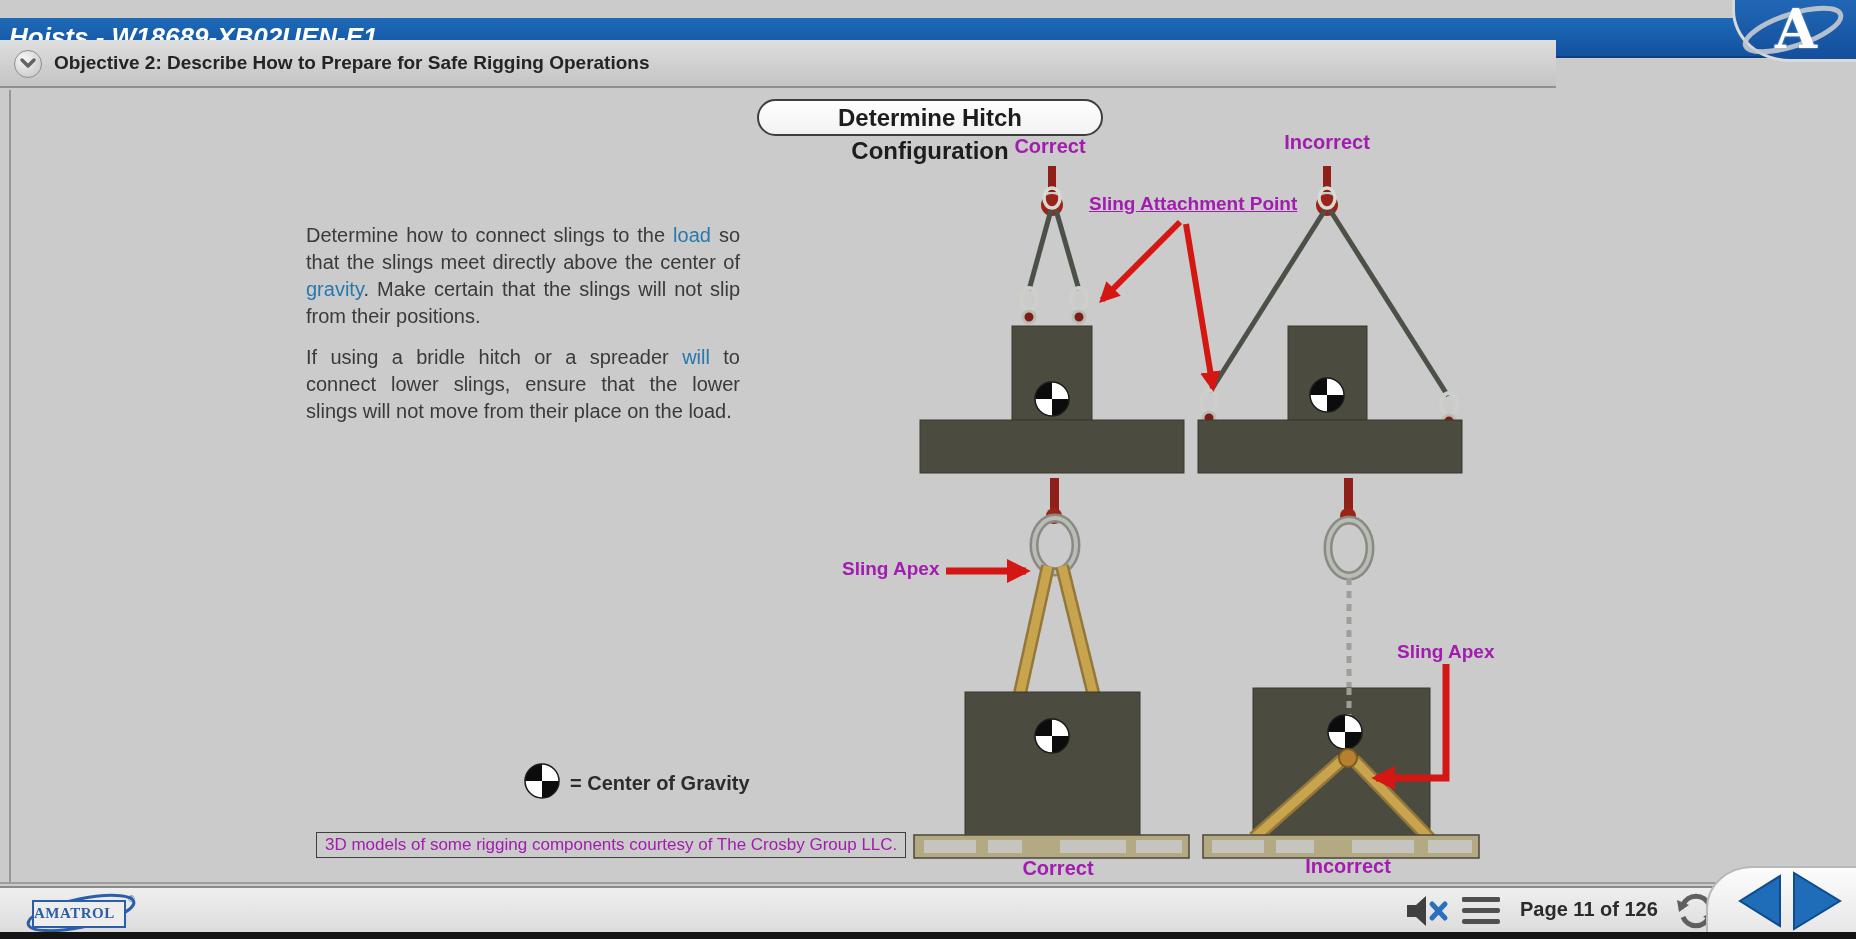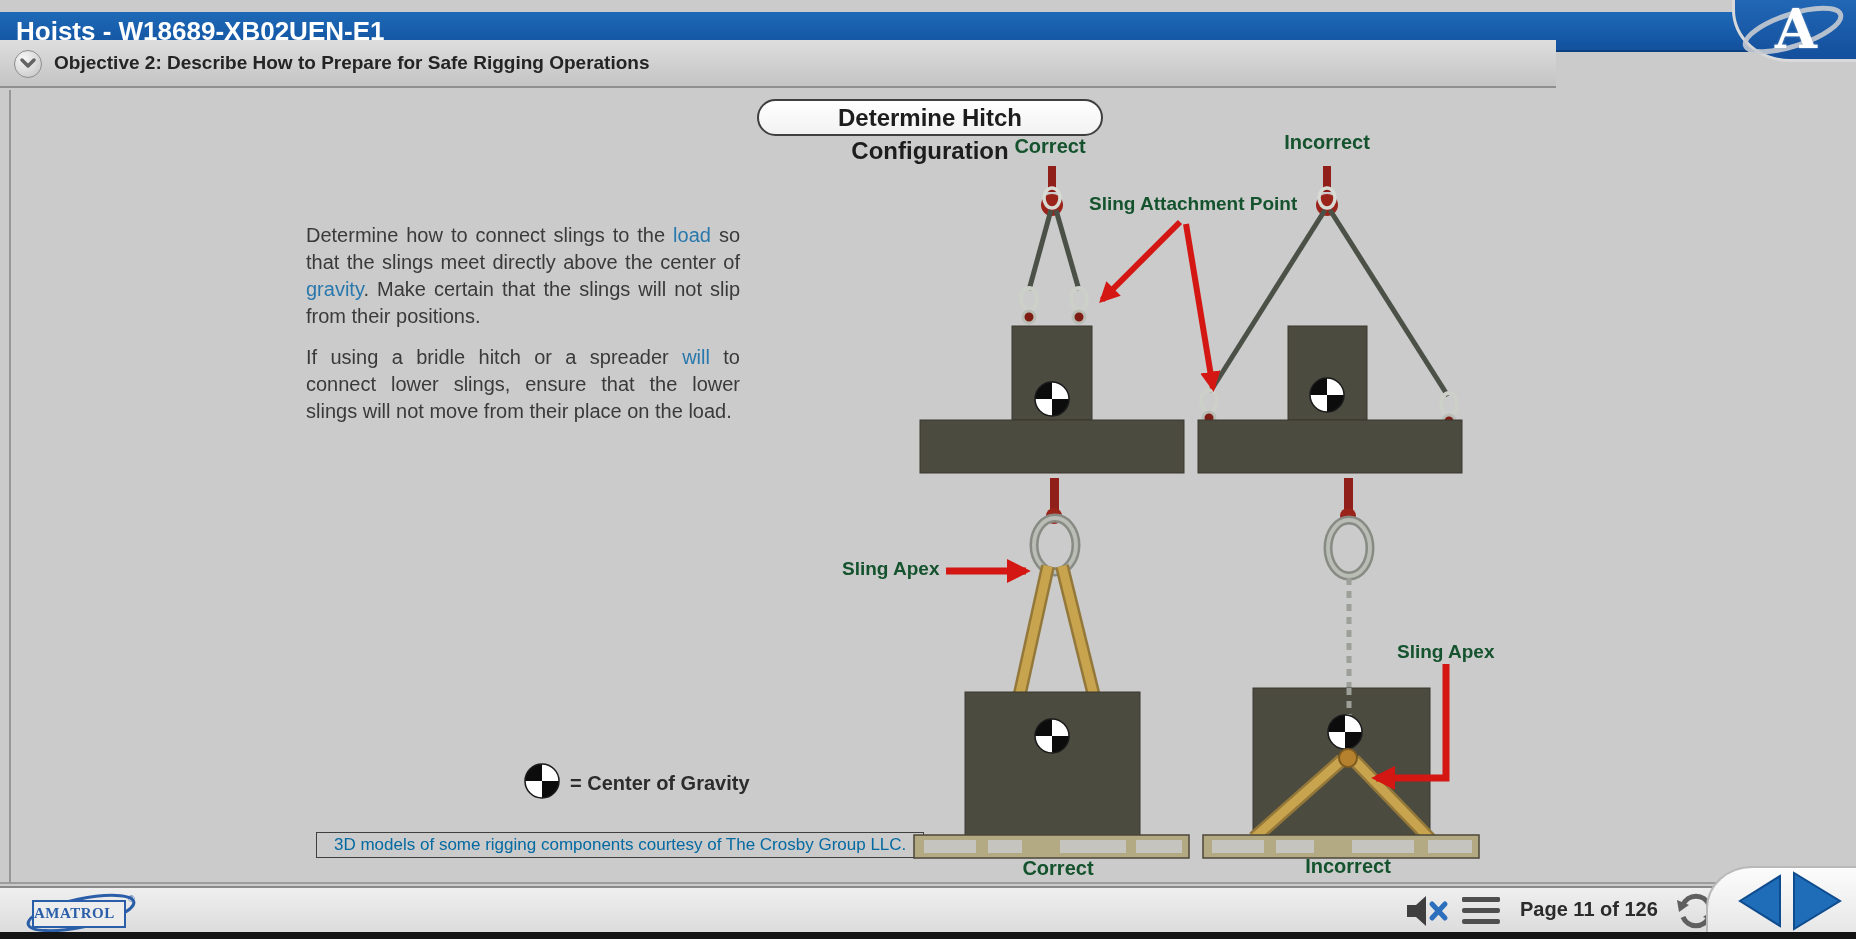--- a/index.html
+++ b/index.html
@@ -1,23 +1,23 @@
 <!DOCTYPE html>
 <html><head>
 <meta charset="utf-8">
 <style>
   * { margin:0; padding:0; box-sizing:border-box; }
   html,body { width:1856px; height:939px; }
   body { position:relative; overflow:hidden; background:#cbcbcb;
          font-family:"Liberation Sans", sans-serif; }
 
   
-  .titlebar { position:absolute; left:0; top:12px; width:1856px; height:40px;
+  .titlebar { position:absolute; left:0; top:18px; width:1856px; height:40px;
     background:linear-gradient(#1e6ab8,#12519e); border-bottom:2px solid #0c3f7e;
-    color:#fff; font-size:26px; font-weight:bold; line-height:38px; padding-left:16px; z-index:3;}
+    color:#fff; font-size:26px; font-weight:bold; line-height:38px; padding-left:9px; z-index:3;font-style:italic;}
   .objectivebar { position:absolute; left:0; top:40px; width:1556px; height:48px;
     background:linear-gradient(#dedede,#c4c4c4); border-bottom:2px solid #8f8f8f; z-index:3;}
   .chevbtn { position:absolute; left:14px; top:10px; width:28px; height:28px; border-radius:50%;
     background:radial-gradient(circle at 35% 30%,#f7f7f7,#c2c2c2); border:1px solid #8e8e8e;
     display:flex; align-items:center; justify-content:center; cursor:pointer; }
   .objectivebar .objtext { position:absolute; left:54px; top:0; line-height:46px;
     font-size:19px; font-weight:bold; color:#242424; }
 
   
   .logo-blob { position:absolute; top:0; right:0; width:124px; height:62px; z-index:6;
@@ -41,26 +41,26 @@
 
   .textcol { position:absolute; left:306px; top:132px; width:434px;
     font-size:20px; line-height:27px; color:#3a3a3a; text-align:justify; }
   .textcol p { margin-bottom:14px; }
   .tlink { color:#2878ae; }
 
   .legend { position:absolute; left:524px; top:673px; display:flex; align-items:center; gap:10px; }
   .legend .ltext { font-size:20px; font-weight:bold; color:#2c2c2c; }
 
   .attribution { position:absolute; left:316px; top:742px; border:1.5px solid #3f3f3f;
-    font-size:17px; color:#0369a1; padding:2px 17px; white-space:nowrap; }
+    font-size:17px; color:#a21caf; padding:2px 8px; white-space:nowrap; }
 
   .diagram-svg { position:absolute; left:0; top:0; width:1856px; height:939px;
     pointer-events:none; z-index:1; }
 
-  .lbl { position:absolute; font-weight:bold; color:#14532d; font-size:20px;
+  .lbl { position:absolute; font-weight:bold; color:#a21caf; font-size:20px;
     white-space:nowrap; z-index:2;text-align:right; }
   .lbl.center { transform:translateX(-50%); }
 
   
   .bottombar { position:absolute; left:0; top:886px; width:1856px; height:46px;
     background:linear-gradient(#efefef,#dcdcdc); border-top:2px solid #8a8a8a; z-index:3; }
   .bottomstrip { position:absolute; left:0; top:932px; width:1856px; height:7px;
     background:#141414; z-index:3; }
 
   .amatrol-logo { position:absolute; left:24px; top:3px; width:120px; height:42px; cursor:pointer; }
@@ -132,21 +132,21 @@
       </svg>
     </span>
     <span class="ltext">= Center of Gravity</span>
   </div>
 
   <div class="attribution">3D models of some rigging components courtesy of The Crosby Group LLC.</div>
 </main>
 
 <div class="lbl center" style="left:1050px; top:135px;">Correct</div>
 <div class="lbl center" style="left:1327px; top:131px;">Incorrect</div>
-<div class="lbl" style="left:1089px; top:193px; font-size:19px;">Sling Attachment Point</div>
+<div class="lbl" style="left:1089px; top:193px; font-size:19px;text-decoration:underline;">Sling Attachment Point</div>
 <div class="lbl" style="left:842px; top:558px; font-size:19px;">Sling Apex</div>
 <div class="lbl" style="left:1397px; top:641px; font-size:19px;">Sling Apex</div>
 <div class="lbl center" style="left:1058px; top:857px;">Correct</div>
 <div class="lbl center" style="left:1348px; top:855px;">Incorrect</div>
 
 <svg class="diagram-svg" viewBox="0 0 1856 939">
   <defs>
     <marker id="arw" viewBox="0 0 10 10" refX="8" refY="5" markerWidth="3.4" markerHeight="3.4" orient="auto-start-reverse">
       <path d="M0,0 L10,5 L0,10 Z" fill="#d41712"></path>
     </marker>

